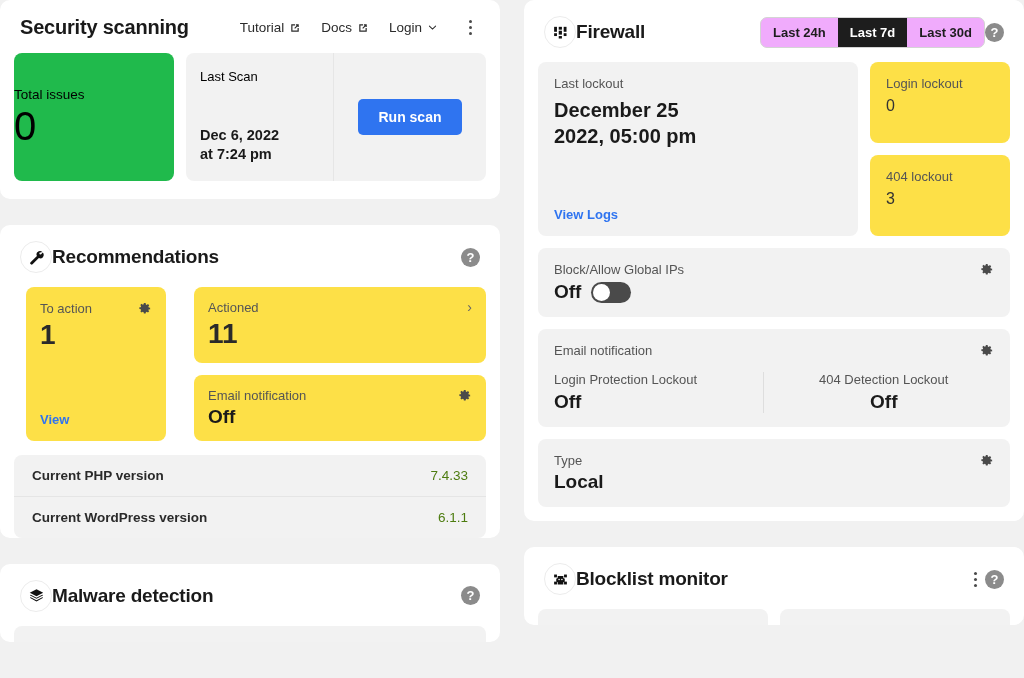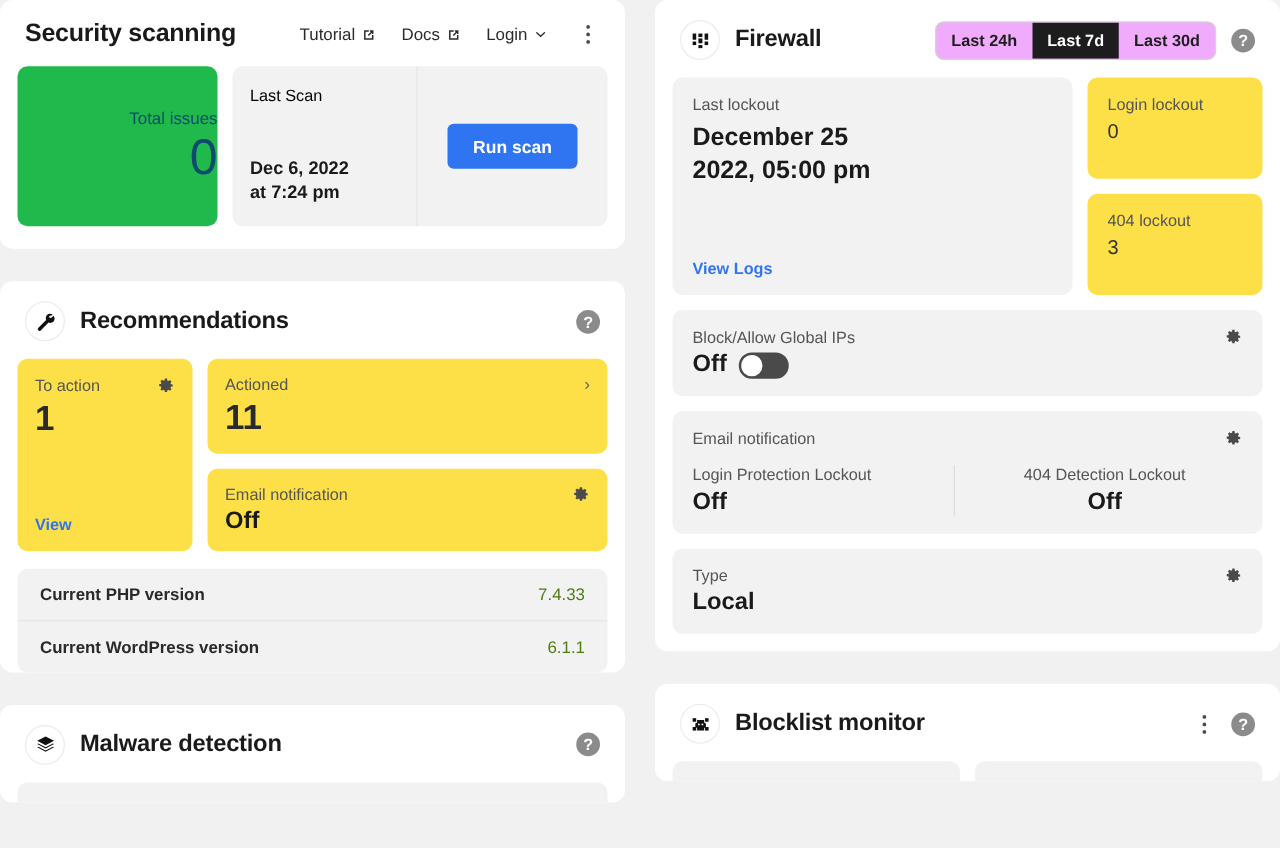--- a/index.html
+++ b/index.html
@@ -23,21 +23,20 @@
     border-radius: 10px;
     padding: 0;
     margin-bottom: 26px;
   }
   .panel.tight { margin-bottom: 0; }
 
   
   .phead {
     display: flex; align-items: center;
     padding: 16px 20px 14px 20px;
-    gap: 12px;
   }
   .phead .title {
     font-size: 19px; font-weight: bold; color: #1a1a1a;
     letter-spacing: -0.2px;
   }
   .phead .title.big { font-size: 20px; }
   .phead .spacer { flex: 1; }
 
   .circ-icon {
     width: 32px; height: 32px; border-radius: 50%;
@@ -68,22 +67,22 @@
     display: flex; align-items: center; justify-content: center;
     cursor: pointer; flex: 0 0 19px; line-height: 1;
   }
 
   
   .scanrow { display: flex; gap: 12px; padding: 0 14px 18px 14px; }
   .total-card {
     width: 160px; height: 128px; background: #1db954;
     background: #20ba4c;
     border-radius: 8px;
-    display: flex; flex-direction: column; align-items: flex-end; justify-content: center;
-    color: #0c4a6e; gap: 2px;
+    display: flex; flex-direction: column; align-items: flex-start; justify-content: center;
+    color: #000000; gap: 2px;
   }
   .total-card .lbl { font-size: 13.5px; font-weight: 500; }
   .total-card .num { font-size: 40px; font-weight: 400; line-height: 1.1; }
 
   .scanbox {
     flex: 1; background: #f2f2f2; border-radius: 8px;
     display: flex; height: 128px; overflow: hidden;
   }
   .scanbox .left {
     flex: 0 0 148px; padding: 16px 14px; display: flex; flex-direction: column;
@@ -95,21 +94,21 @@
     flex: 1; display: flex; align-items: center; justify-content: center;
   }
   .btn-primary {
     background: #2f74f0; color: #fff; border: none;
     font-size: 14px; font-weight: bold;
     padding: 10px 20px; border-radius: 5px; cursor: pointer;
     font-family: inherit;
   }
 
   
-  .rec-body { padding: 0 14px 14px 14px; display: flex; gap: 12px; }
+  .rec-body { padding: 0 14px 14px 26px; display: flex; gap: 28px; }
   .tile { background: #fde047; border-radius: 8px; }
   .rec-left {
     width: 140px; padding: 14px;
     display: flex; flex-direction: column;
   }
   .tile-head { display: flex; align-items: flex-start; justify-content: space-between; }
   .tile-lbl { font-size: 13px; color: #555; }
   .tile-num { font-size: 28px; font-weight: bold; color: #2a2a2a; margin-top: 4px; line-height: 1.1; }
   .link { color: #2f74f0; font-size: 13px; font-weight: bold; cursor: pointer; }
   .rec-left .link { margin-top: auto; }

